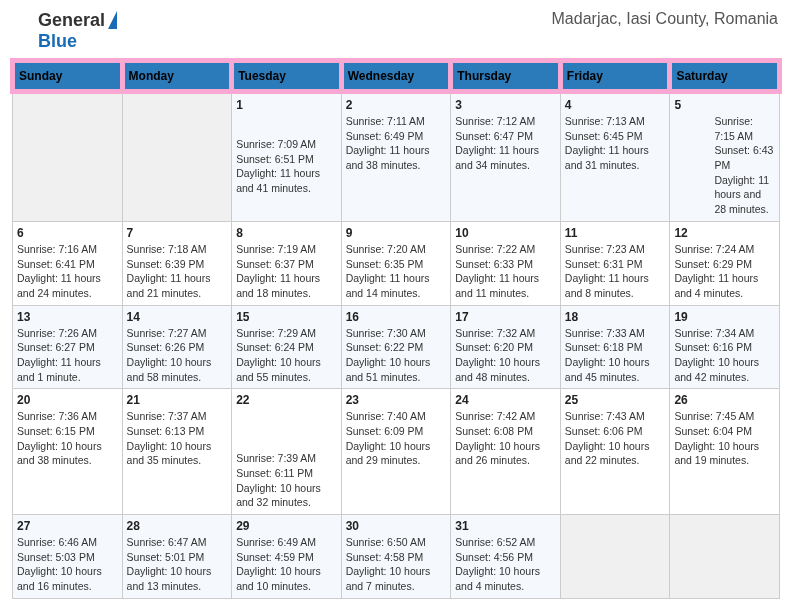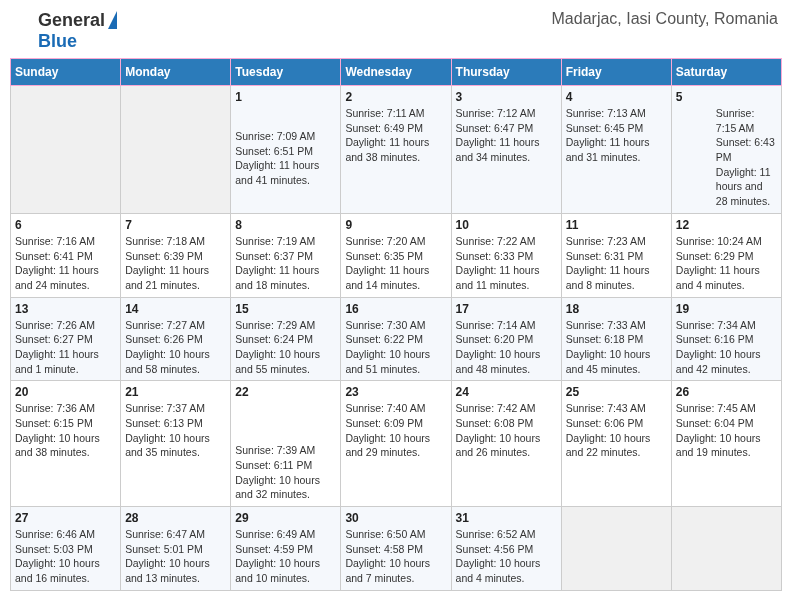--- a/index.html
+++ b/index.html
@@ -38,26 +38,26 @@
       color: #555;
       margin-left: 41px;
     }
     .calendar {
       width: 100%;
       border-collapse: collapse;
       font-size: 11px;
     }
     .calendar thead th {
       background: #2b7bba;
-      color: #ffffff;
+      color: #000000;
       padding: 6px 4px;
       font-size: 12px;
       font-weight: bold;
       text-align: left;
-      border: 1px solid #f9a8d4;
+      border: 5px solid #f9a8d4;
     }
     .calendar tbody td {
       border: 1px solid #ccc;
       vertical-align: top;
       padding: 4px;
       width: 14.28%;
       min-height: 80px;
       background: #fff;
     }
     .calendar tbody tr:nth-child(odd) td {
@@ -189,21 +189,21 @@
 Daylight: 11 hours and 11 minutes.</div>
         </td>
         <td>
           <div class="day-number">11</div>
           <div class="day-detail" style="white-space: pre-line;">Sunrise: 7:23 AM
 Sunset: 6:31 PM
 Daylight: 11 hours and 8 minutes.</div>
         </td>
         <td>
           <div class="day-number">12</div>
-          <div class="day-detail" style="white-space: pre-line;">Sunrise: 10:24 AM
+          <div class="day-detail" style="white-space: pre-line;">Sunrise: 7:24 AM
 Sunset: 6:29 PM
 Daylight: 11 hours and 4 minutes.</div>
         </td>
       </tr>
       <tr>
         <td>
           <div class="day-number">13</div>
           <div class="day-detail" style="white-space: pre-line;">Sunrise: 7:26 AM
 Sunset: 6:27 PM
 Daylight: 11 hours and 1 minute.</div>
@@ -221,21 +221,21 @@
 Daylight: 10 hours and 55 minutes.</div>
         </td>
         <td>
           <div class="day-number">16</div>
           <div class="day-detail" style="white-space: pre-line;">Sunrise: 7:30 AM
 Sunset: 6:22 PM
 Daylight: 10 hours and 51 minutes.</div>
         </td>
         <td>
           <div class="day-number">17</div>
-          <div class="day-detail" style="white-space: pre-line;">Sunrise: 7:14 AM
+          <div class="day-detail" style="white-space: pre-line;">Sunrise: 7:32 AM
 Sunset: 6:20 PM
 Daylight: 10 hours and 48 minutes.</div>
         </td>
         <td>
           <div class="day-number">18</div>
           <div class="day-detail" style="white-space: pre-line;">Sunrise: 7:33 AM
 Sunset: 6:18 PM
 Daylight: 10 hours and 45 minutes.</div>
         </td>
         <td>

